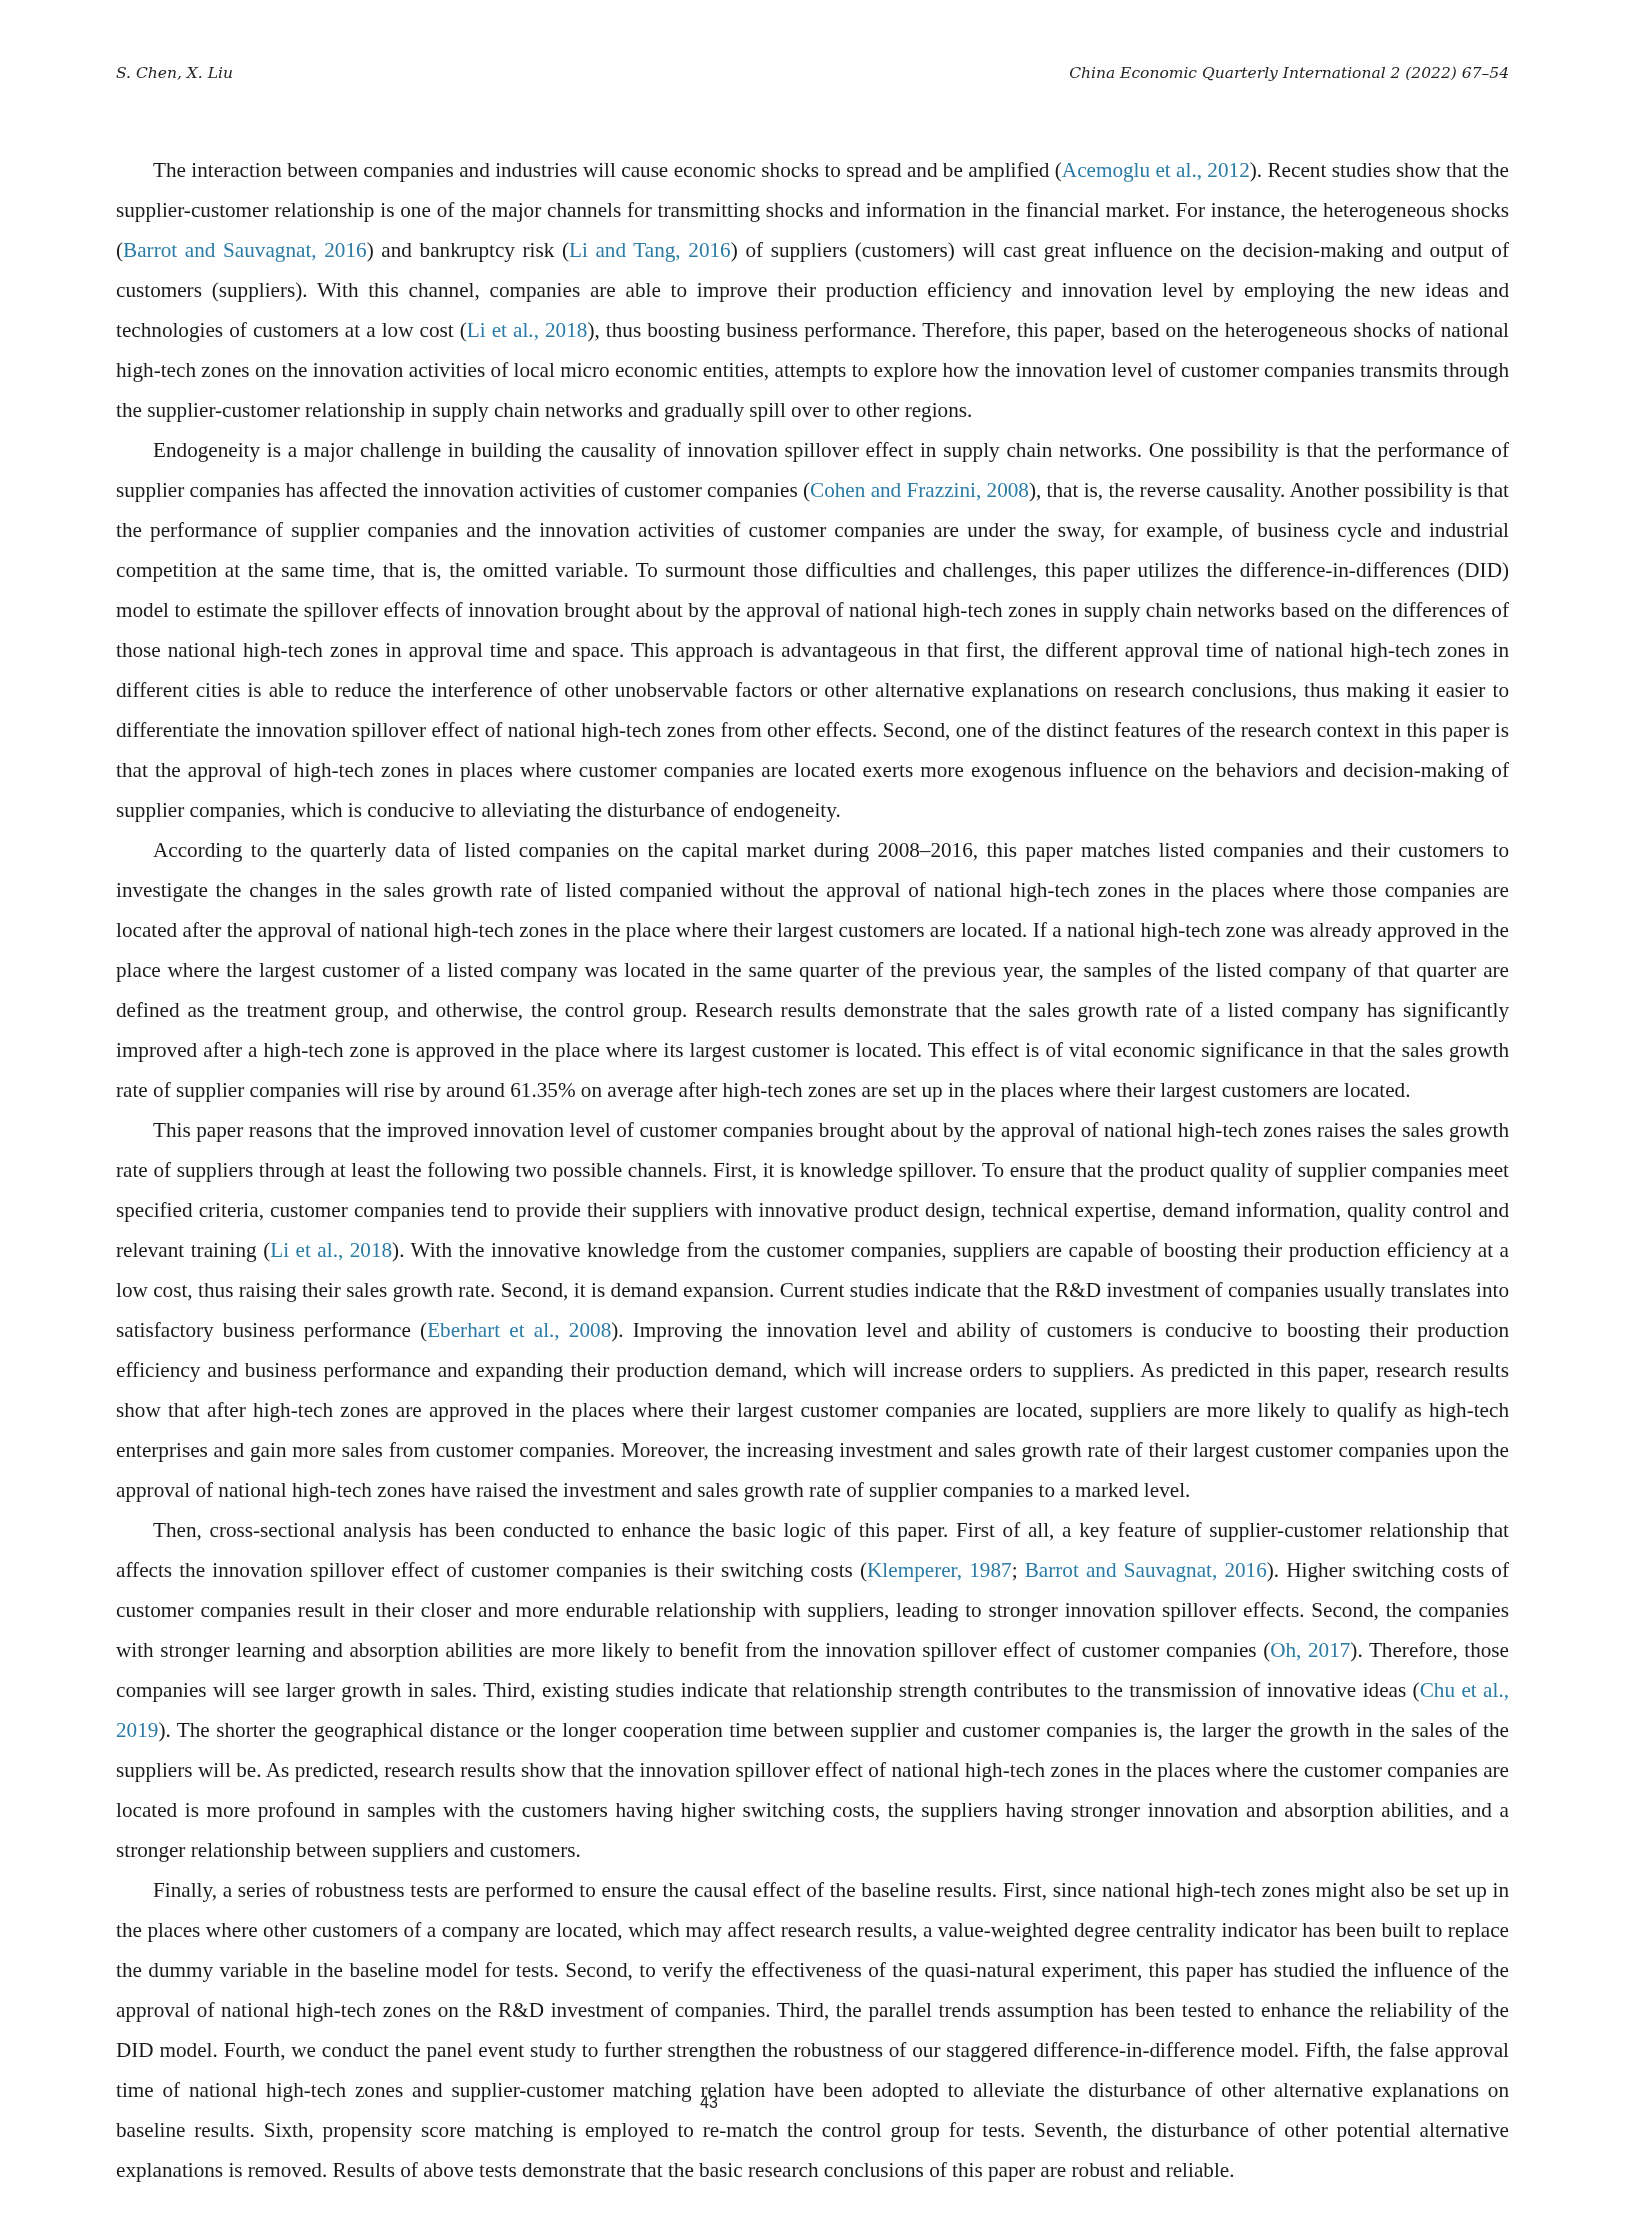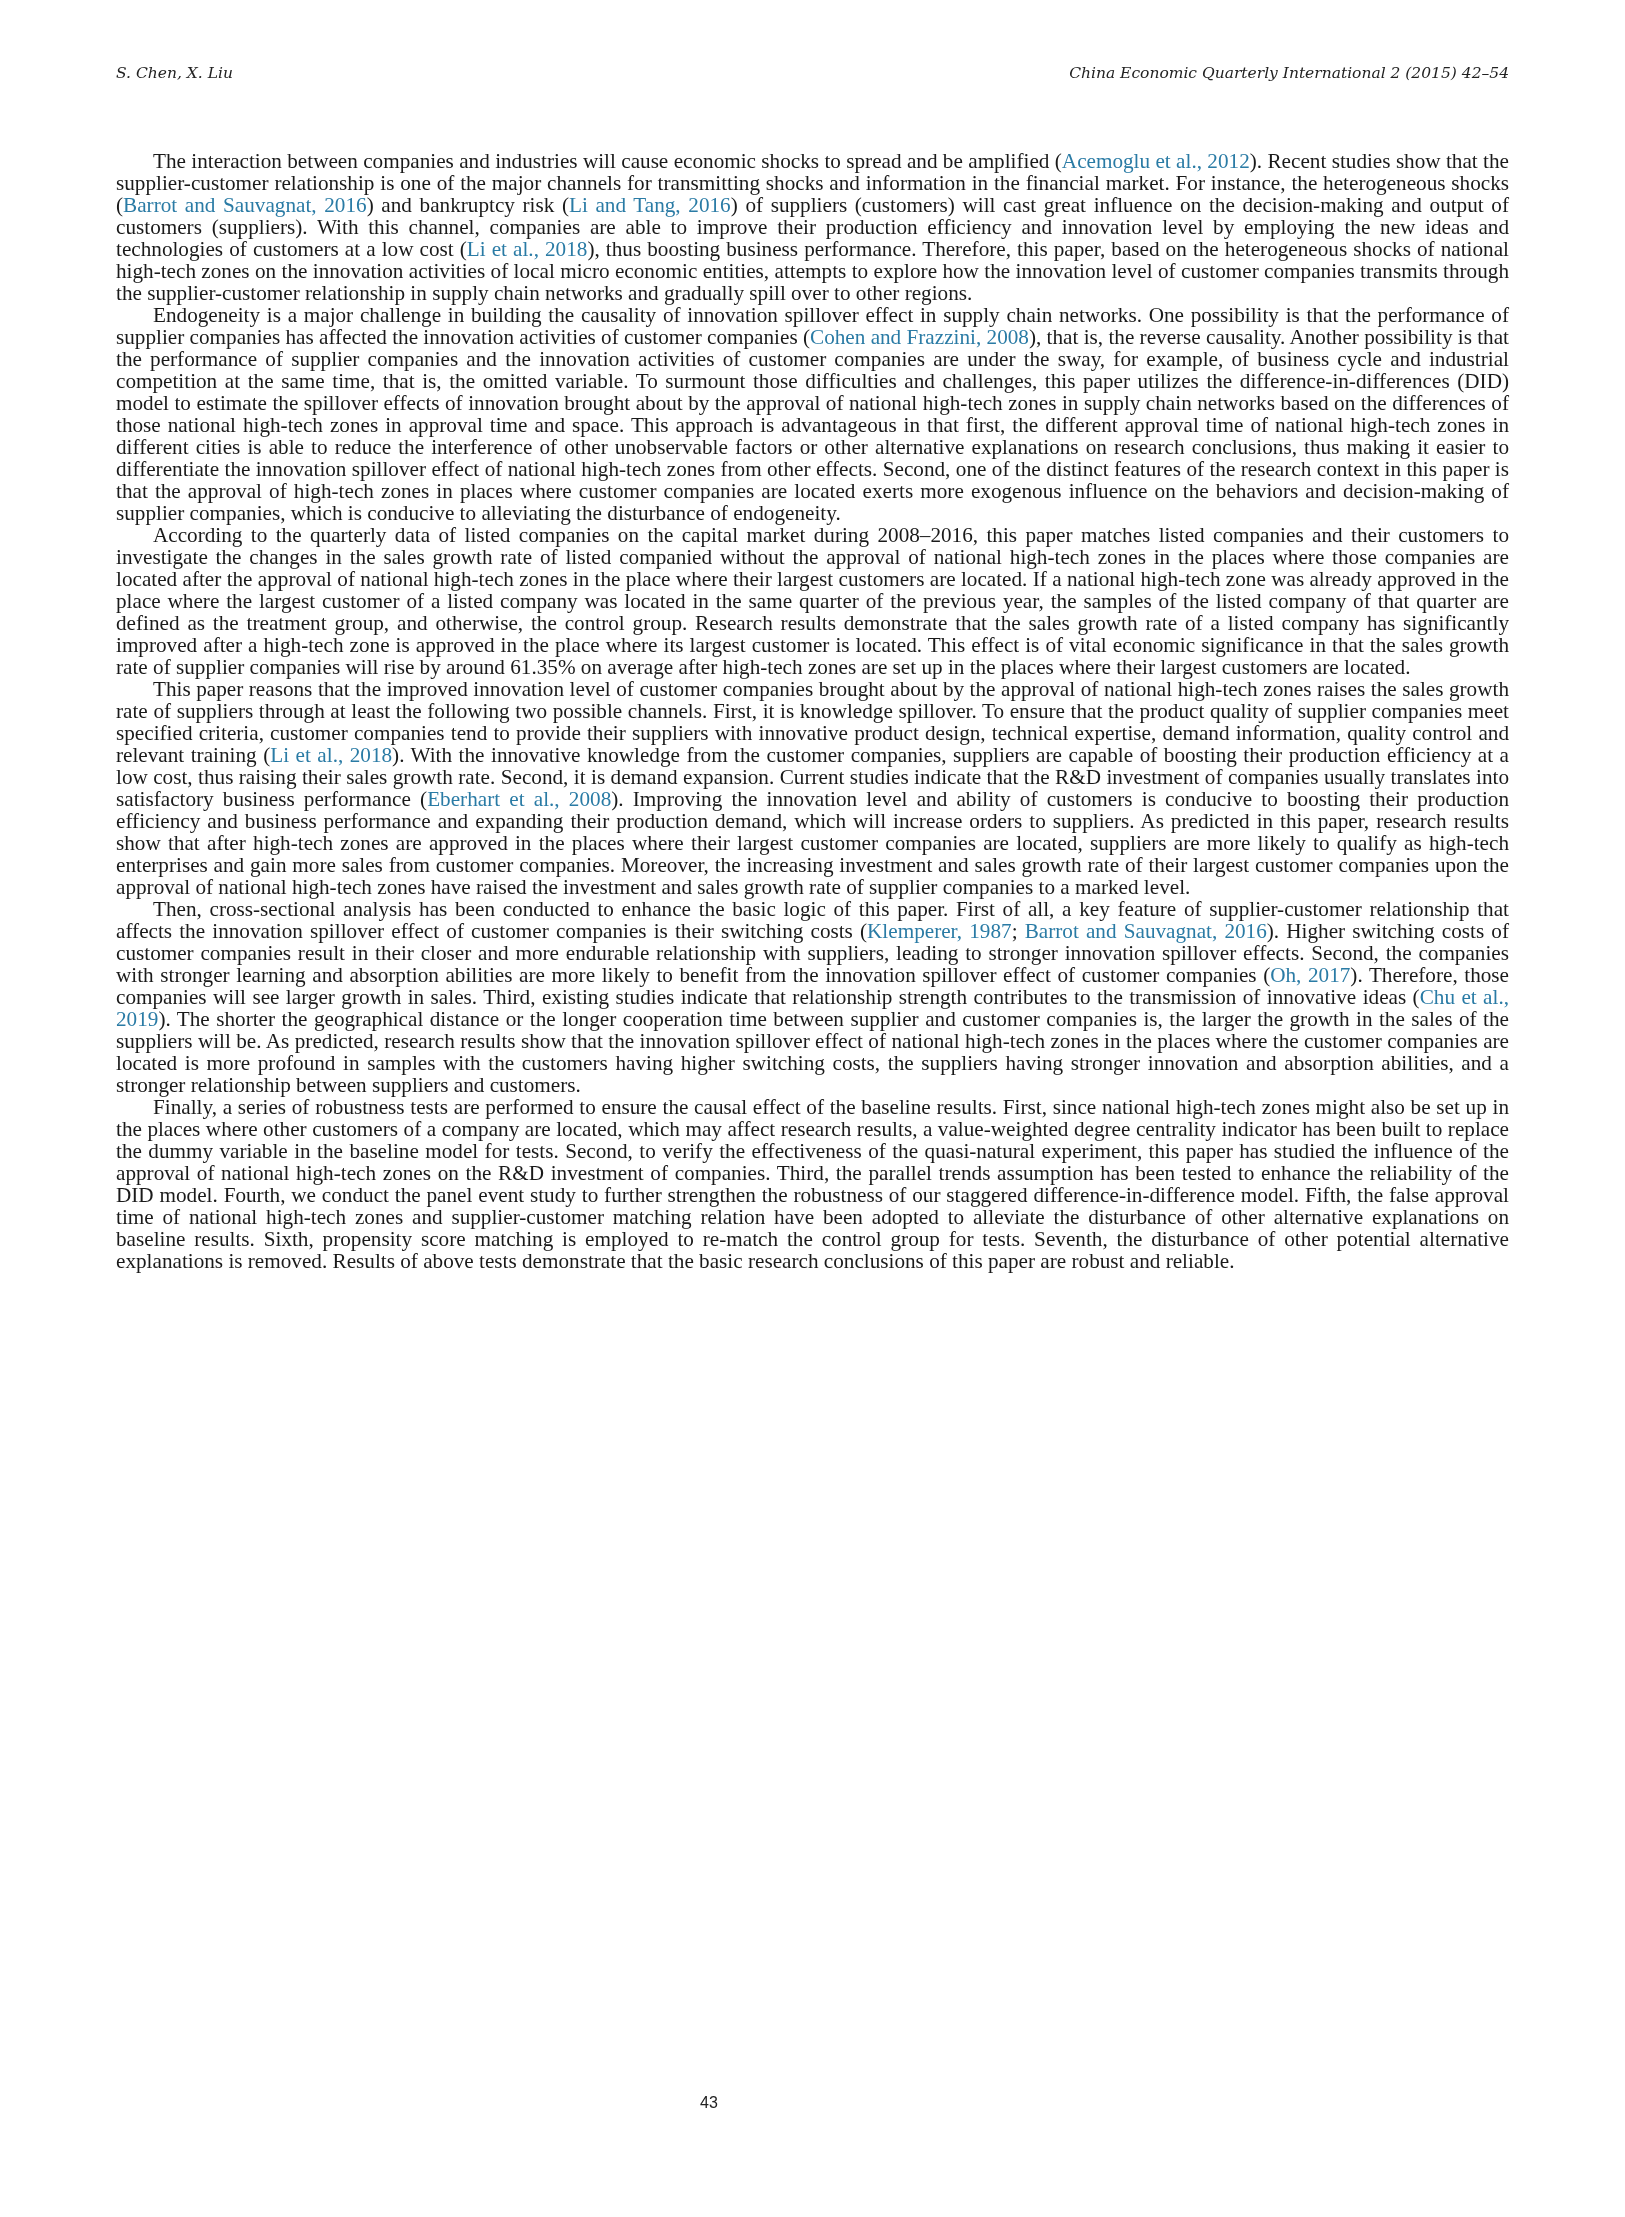--- a/index.html
+++ b/index.html
@@ -6,37 +6,37 @@
   body { width: 1625px; height: 2217px; position: relative; overflow: hidden; }
   .page { position: absolute; left: 0; top: 0; width: 1625px; height: 2217px; }
   .running-head {
     position: absolute; top: 64px; left: 116px; right: 116px; height: 24px;
     font-family: "DejaVu Serif", serif; font-style: italic; font-size: 15.5px; color: #222;
   }
   .running-head .left { position: absolute; left: 0; top: 0; text-align: right; }
   .running-head .right { position: absolute; right: 0; top: 0; }
   .body-text {
     position: absolute; top: 150px; left: 116px; width: 1393px;
-    font-family: "Liberation Serif", serif; font-size: 21.2px; line-height: 22px;
+    font-family: "Liberation Serif", serif; font-size: 21.2px; line-height: 40px;
     color: #1a1a1a; text-align: justify; hyphens: auto;
   }
   .body-text p { margin: 0; text-indent: 37px; }
   .cite { color: #2a7ba5; text-decoration: none; cursor: pointer; }
   .page-number {
     position: absolute; top: 2094px; left: 0; width: 1418px; text-align: center;
     font-family: "Liberation Sans", sans-serif; font-size: 16px; color: #222;
   }
 </style>
 </head>
 <body>
 
 <div class="page">
   <div class="running-head">
     <span class="left">S. Chen, X. Liu</span>
-    <span class="right">China Economic Quarterly International 2 (2015) 42–54</span>
+    <span class="right">China Economic Quarterly International 2 (2022) 67–54</span>
   </div>
 
   <div class="body-text" id="body-text">
     <p><span>The interaction between companies and industries will cause economic shocks to spread and be amplified (</span><span class="cite" style="color: rgb(42, 123, 165);">Acemoglu et al., 2012</span><span>). Recent studies show that the supplier-customer relationship is one of the major channels for transmitting shocks and information in the financial market. For instance, the heterogeneous shocks (</span><span class="cite" style="color: rgb(42, 123, 165);">Barrot and Sauvagnat, 2016</span><span>) and bankruptcy risk (</span><span class="cite" style="color: rgb(42, 123, 165);">Li and Tang, 2016</span><span>) of suppliers (customers) will cast great influence on the decision-making and output of customers (suppliers). With this channel, companies are able to improve their production efficiency and innovation level by employing the new ideas and technologies of customers at a low cost (</span><span class="cite" style="color: rgb(42, 123, 165);">Li et al., 2018</span><span>), thus boosting business performance. Therefore, this paper, based on the heterogeneous shocks of national high-tech zones on the innovation activities of local micro economic entities, attempts to explore how the innovation level of customer companies transmits through the supplier-customer relationship in supply chain networks and gradually spill over to other regions.</span></p>
     <p><span>Endogeneity is a major challenge in building the causality of innovation spillover effect in supply chain networks. One possibility is that the performance of supplier companies has affected the innovation activities of customer companies (</span><span class="cite" style="color: rgb(42, 123, 165);">Cohen and Frazzini, 2008</span><span>), that is, the reverse causality. Another possibility is that the performance of supplier companies and the innovation activities of customer companies are under the sway, for example, of business cycle and industrial competition at the same time, that is, the omitted variable. To surmount those difficulties and challenges, this paper utilizes the difference-in-differences (DID) model to estimate the spillover effects of innovation brought about by the approval of national high-tech zones in supply chain networks based on the differences of those national high-tech zones in approval time and space. This approach is advantageous in that first, the different approval time of national high-tech zones in different cities is able to reduce the interference of other unobservable factors or other alternative explanations on research conclusions, thus making it easier to differentiate the innovation spillover effect of national high-tech zones from other effects. Second, one of the distinct features of the research context in this paper is that the approval of high-tech zones in places where customer companies are located exerts more exogenous influence on the behaviors and decision-making of supplier companies, which is conducive to alleviating the disturbance of endogeneity.</span></p>
     <p><span>According to the quarterly data of listed companies on the capital market during 2008–2016, this paper matches listed companies and their customers to investigate the changes in the sales growth rate of listed companied without the approval of national high-tech zones in the places where those companies are located after the approval of national high-tech zones in the place where their largest customers are located. If a national high-tech zone was already approved in the place where the largest customer of a listed company was located in the same quarter of the previous year, the samples of the listed company of that quarter are defined as the treatment group, and otherwise, the control group. Research results demonstrate that the sales growth rate of a listed company has significantly improved after a high-tech zone is approved in the place where its largest customer is located. This effect is of vital economic significance in that the sales growth rate of supplier companies will rise by around 61.35% on average after high-tech zones are set up in the places where their largest customers are located.</span></p>
     <p><span>This paper reasons that the improved innovation level of customer companies brought about by the approval of national high-tech zones raises the sales growth rate of suppliers through at least the following two possible channels. First, it is knowledge spillover. To ensure that the product quality of supplier companies meet specified criteria, customer companies tend to provide their suppliers with innovative product design, technical expertise, demand information, quality control and relevant training (</span><span class="cite" style="color: rgb(42, 123, 165);">Li et al., 2018</span><span>). With the innovative knowledge from the customer companies, suppliers are capable of boosting their production efficiency at a low cost, thus raising their sales growth rate. Second, it is demand expansion. Current studies indicate that the R&amp;D investment of companies usually translates into satisfactory business performance (</span><span class="cite" style="color: rgb(42, 123, 165);">Eberhart et al., 2008</span><span>). Improving the innovation level and ability of customers is conducive to boosting their production efficiency and business performance and expanding their production demand, which will increase orders to suppliers. As predicted in this paper, research results show that after high-tech zones are approved in the places where their largest customer companies are located, suppliers are more likely to qualify as high-tech enterprises and gain more sales from customer companies. Moreover, the increasing investment and sales growth rate of their largest customer companies upon the approval of national high-tech zones have raised the investment and sales growth rate of supplier companies to a marked level.</span></p>
     <p><span>Then, cross-sectional analysis has been conducted to enhance the basic logic of this paper. First of all, a key feature of supplier-customer relationship that affects the innovation spillover effect of customer companies is their switching costs (</span><span class="cite" style="color: rgb(42, 123, 165);">Klemperer, 1987</span><span>; </span><span class="cite" style="color: rgb(42, 123, 165);">Barrot and Sauvagnat, 2016</span><span>). Higher switching costs of customer companies result in their closer and more endurable relationship with suppliers, leading to stronger innovation spillover effects. Second, the companies with stronger learning and absorption abilities are more likely to benefit from the innovation spillover effect of customer companies (</span><span class="cite" style="color: rgb(42, 123, 165);">Oh, 2017</span><span>). Therefore, those companies will see larger growth in sales. Third, existing studies indicate that relationship strength contributes to the transmission of innovative ideas (</span><span class="cite" style="color: rgb(42, 123, 165);">Chu et al., 2019</span><span>). The shorter the geographical distance or the longer cooperation time between supplier and customer companies is, the larger the growth in the sales of the suppliers will be. As predicted, research results show that the innovation spillover effect of national high-tech zones in the places where the customer companies are located is more profound in samples with the customers having higher switching costs, the suppliers having stronger innovation and absorption abilities, and a stronger relationship between suppliers and customers.</span></p>
     <p><span>Finally, a series of robustness tests are performed to ensure the causal effect of the baseline results. First, since national high-tech zones might also be set up in the places where other customers of a company are located, which may affect research results, a value-weighted degree centrality indicator has been built to replace the dummy variable in the baseline model for tests. Second, to verify the effectiveness of the quasi-natural experiment, this paper has studied the influence of the approval of national high-tech zones on the R&amp;D investment of companies. Third, the parallel trends assumption has been tested to enhance the reliability of the DID model. Fourth, we conduct the panel event study to further strengthen the robustness of our staggered difference-in-difference model. Fifth, the false approval time of national high-tech zones and supplier-customer matching relation have been adopted to alleviate the disturbance of other alternative explanations on baseline results. Sixth, propensity score matching is employed to re-match the control group for tests. Seventh, the disturbance of other potential alternative explanations is removed. Results of above tests demonstrate that the basic research conclusions of this paper are robust and reliable.</span></p>
   </div>

